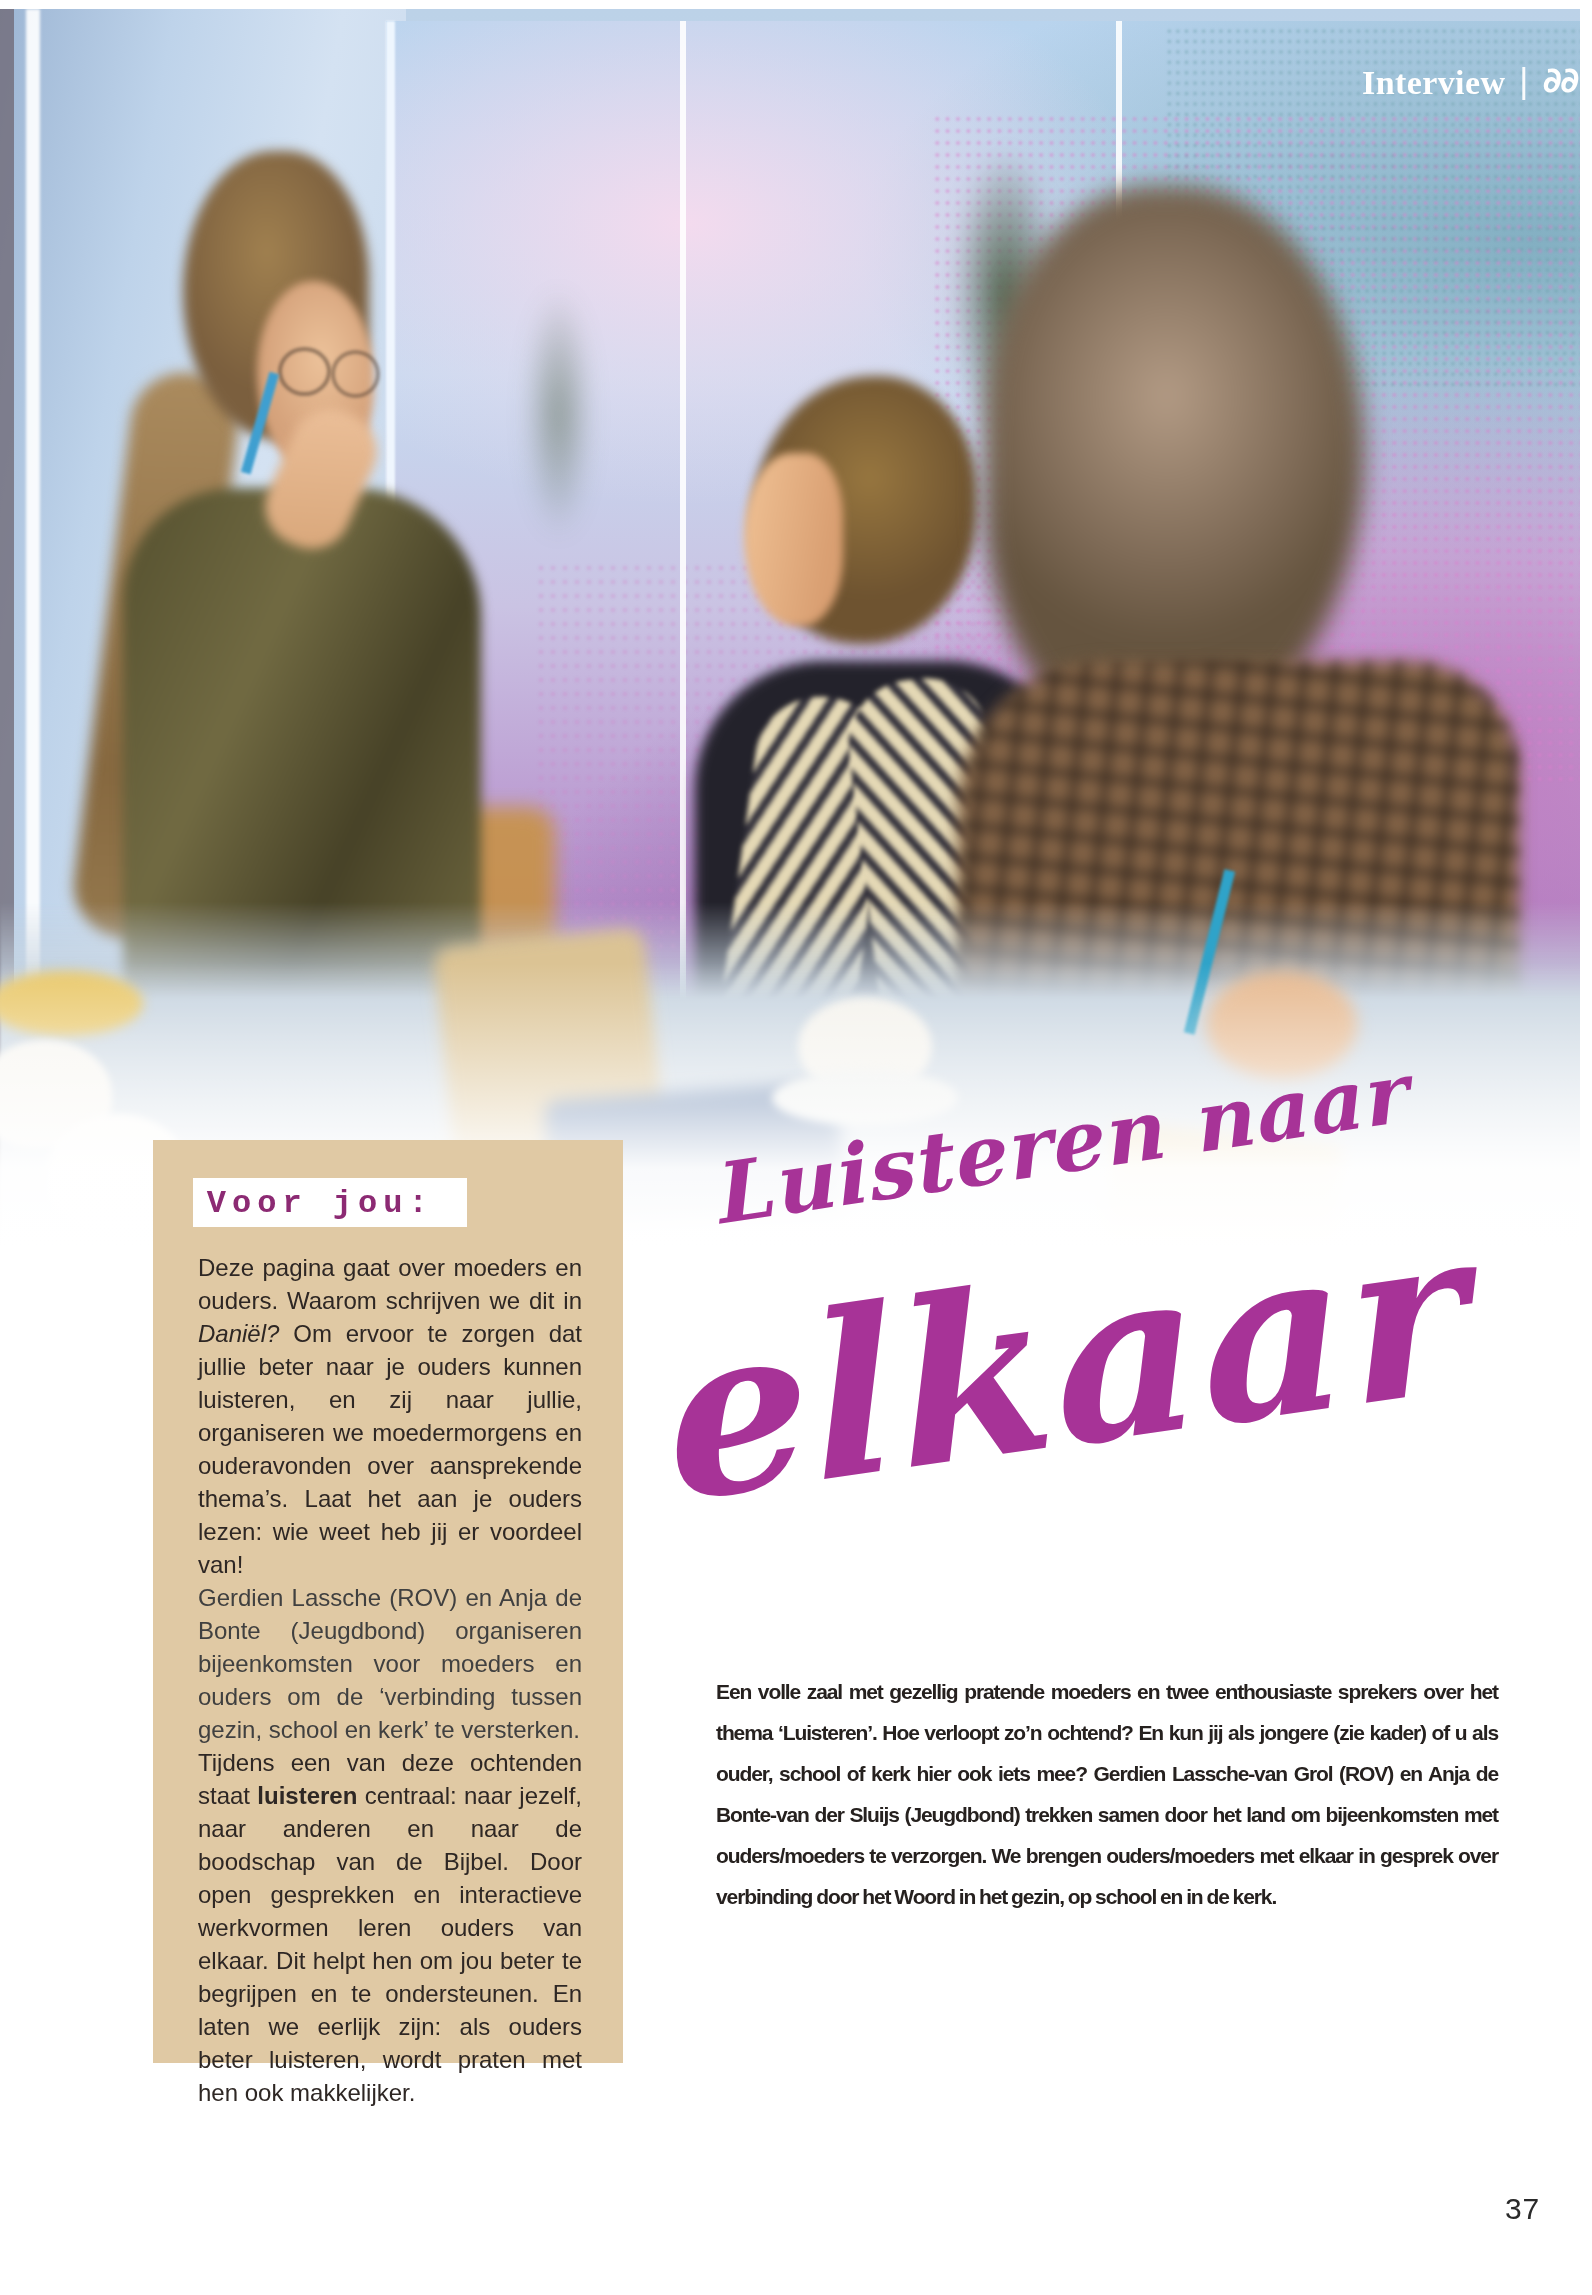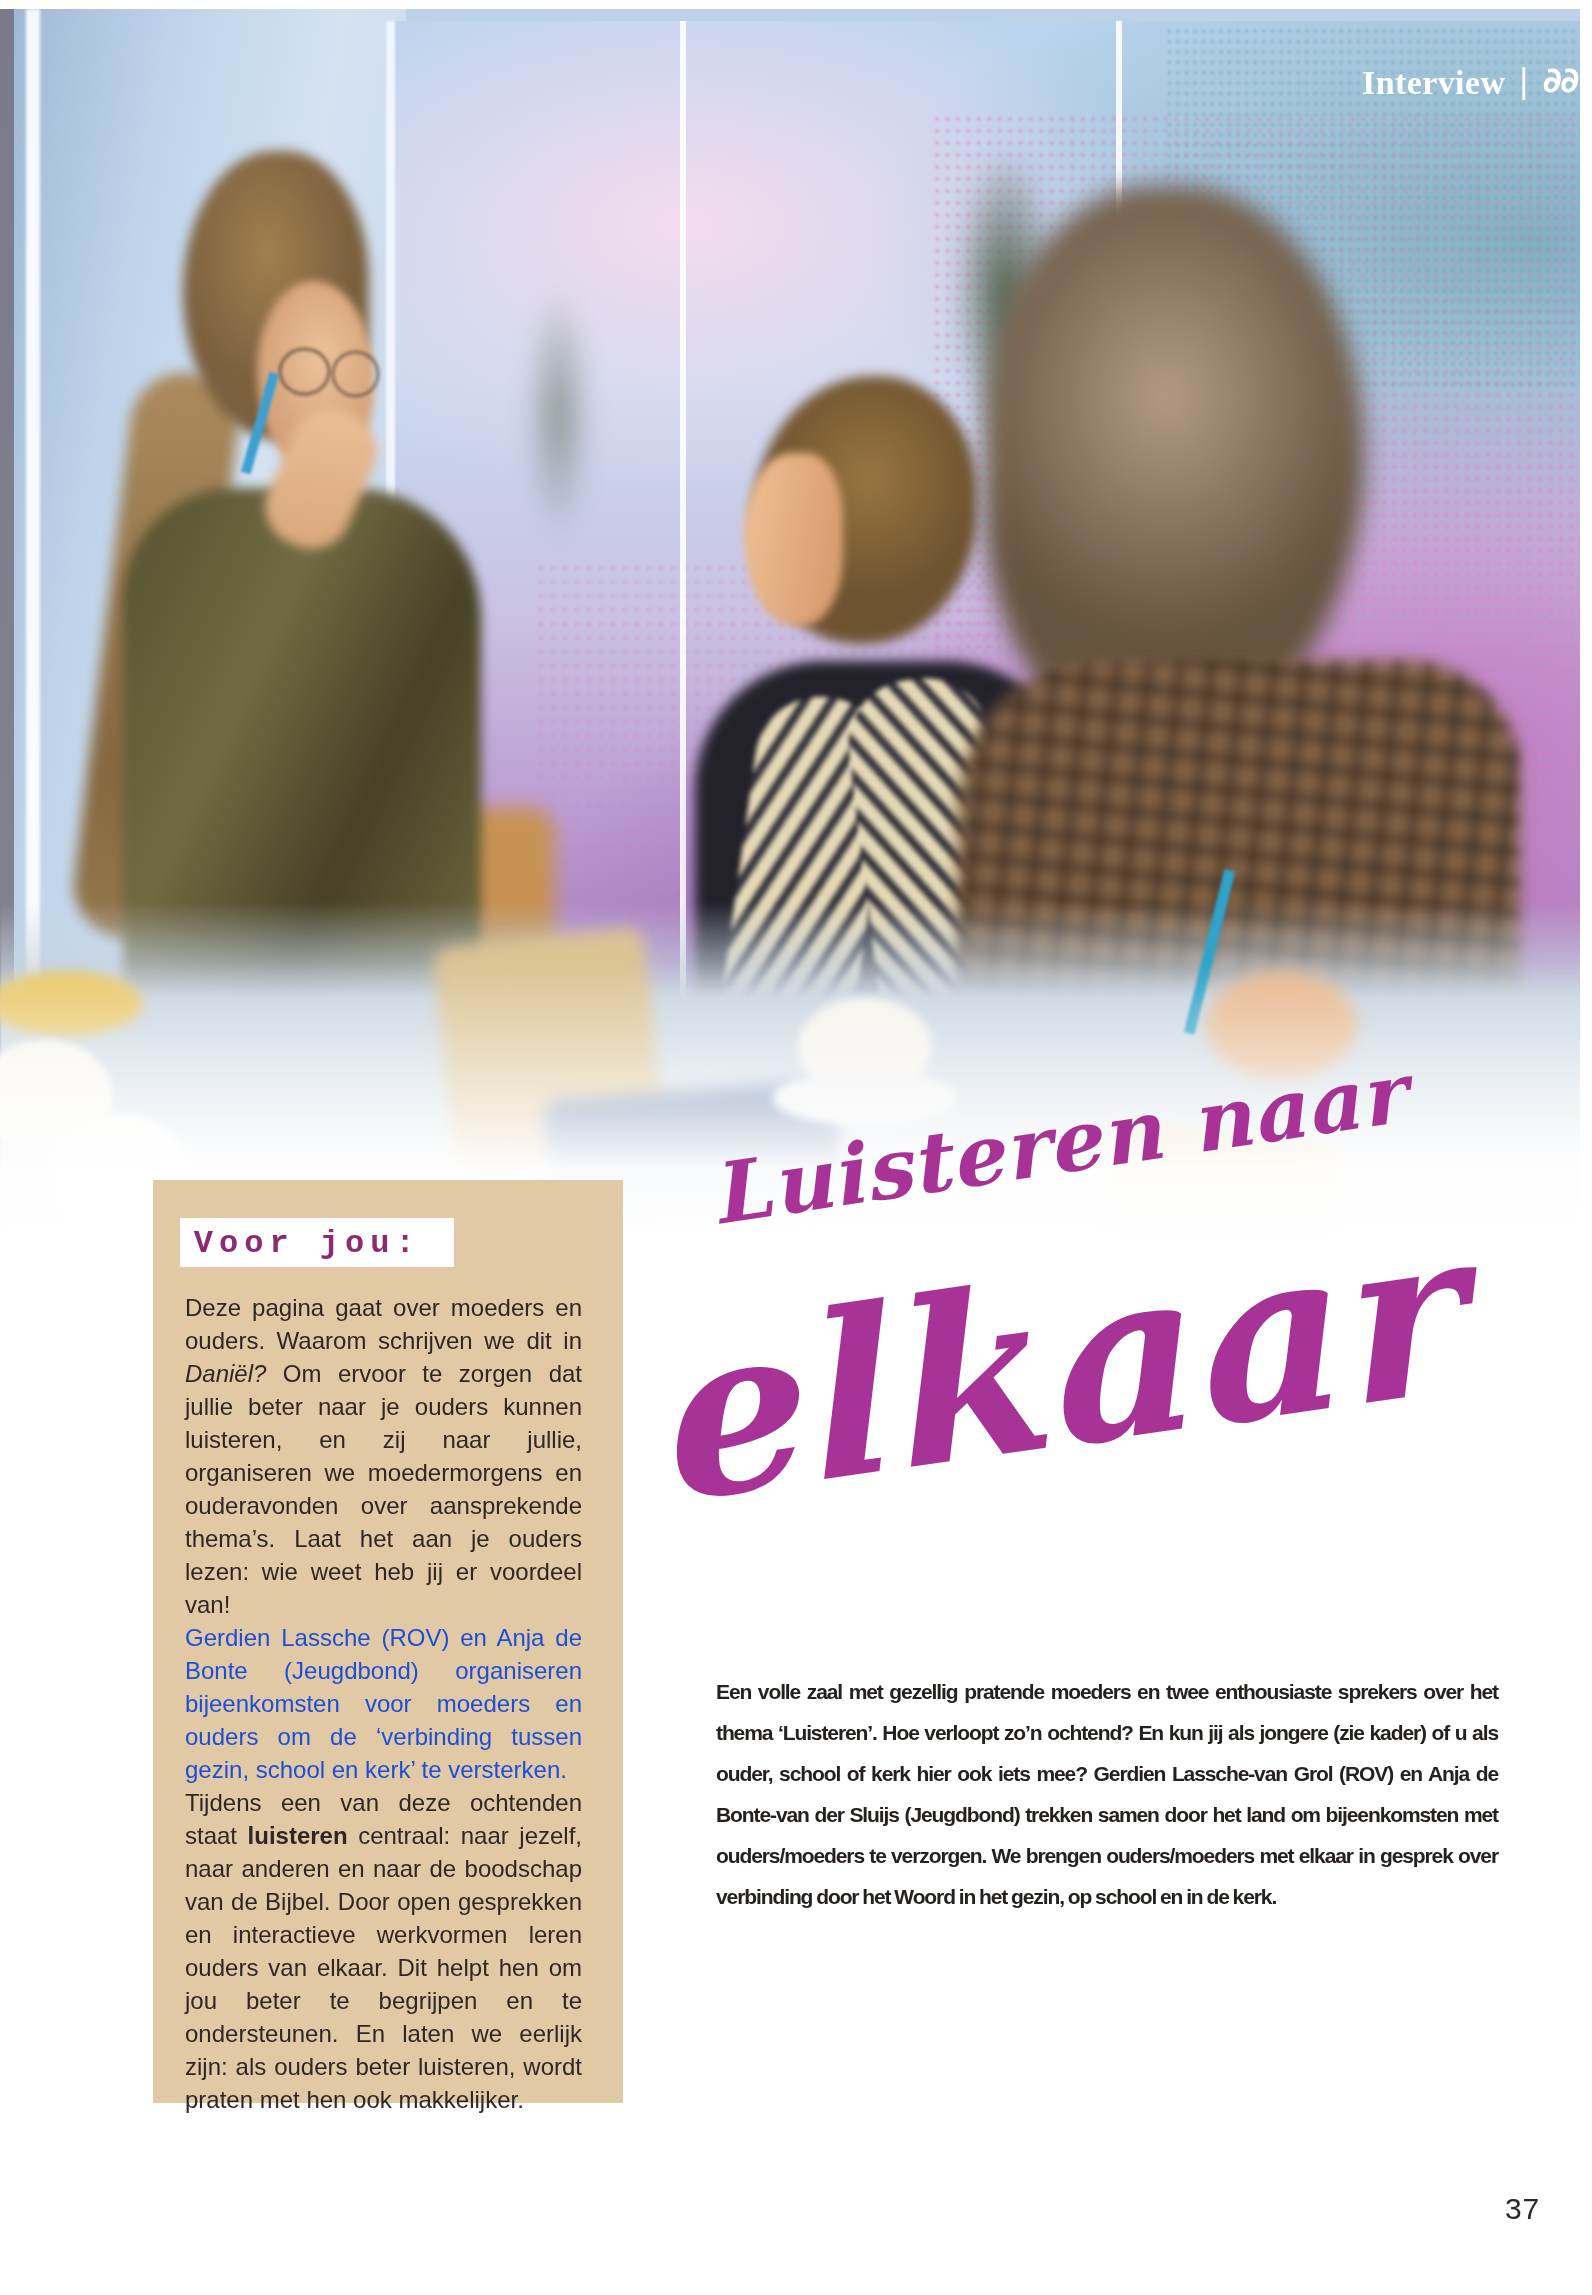--- a/index.html
+++ b/index.html
@@ -114,29 +114,29 @@
 
   
   .interview-tag{left:1362px;top:54px;color:#fff;font-family:"Liberation Serif",serif;
     font-weight:bold;font-size:34px;letter-spacing:0.4px;display:flex;align-items:center;gap:14px;}
   .interview-sep{font-weight:400;font-family:"Liberation Sans",sans-serif;font-size:35px;
     position:relative;top:-1.7px;opacity:.95;}
   .quote-glyph{font-family:"DejaVu Sans",sans-serif;font-weight:bold;font-size:35px;
     letter-spacing:-1.7px;position:relative;top:-2.6px;}
 
   
-  .voorjou{left:153px;top:1180px;width:470px;height:923px;background:#e0c9a4;
-    box-sizing:border-box;padding:38px 41px 0 32px;}
+  .voorjou{left:153px;top:1140px;width:470px;height:923px;background:#e0c9a4;
+    box-sizing:border-box;padding:38px 41px 0 45px;}
   .vj-label{display:inline-block;background:#ffffff;color:#8c2a73;
     font-family:"Liberation Mono","DejaVu Sans Mono",monospace;font-weight:bold;
     font-size:32px;letter-spacing:6px;padding:7px 33px 5.2px 14px;margin-left:-5.2px;}
   .vj-p{color:#2e2724;font-size:24px;line-height:33px;text-align:justify;margin:0;}
   .vj-p1{margin-top:24px;}
   .vj-q{color:#2e2724;font-weight:bold;font-size:24px;line-height:31px;margin:31px 0 5.2px 0;}
-  .vj-purple{color:#1d4ed8;}
+  .vj-purple{color:#404040;}
   .vj-it{font-style:italic;}
   .vj-b{font-weight:bold;}
 
   
   .script{position:absolute;color:#a73397;font-family:"DejaVu Serif",serif;
     font-style:italic;font-weight:bold;white-space:nowrap;}
   .script-1{left:715px;top:1094px;font-size:83px;transform:rotate(-8.5deg) skewX(-4deg);letter-spacing:0.9px;}
   .script-2{left:663px;top:1232px;font-size:226px;transform:rotate(-8deg) skewX(-4deg);letter-spacing:1.7px;}
   .subheading{left:690px;top:1552px;color:#1a98b6;font-weight:bold;font-size:53px;
     letter-spacing:-1.3px;white-space:nowrap;}

